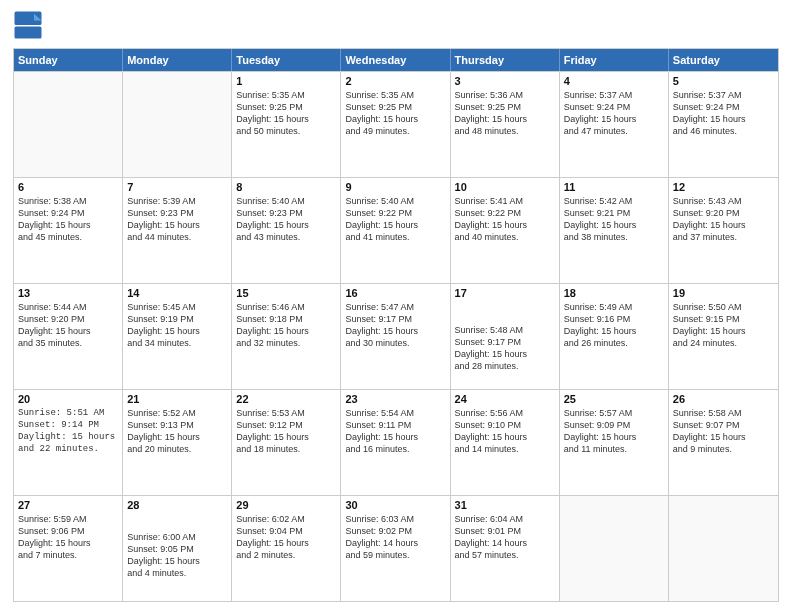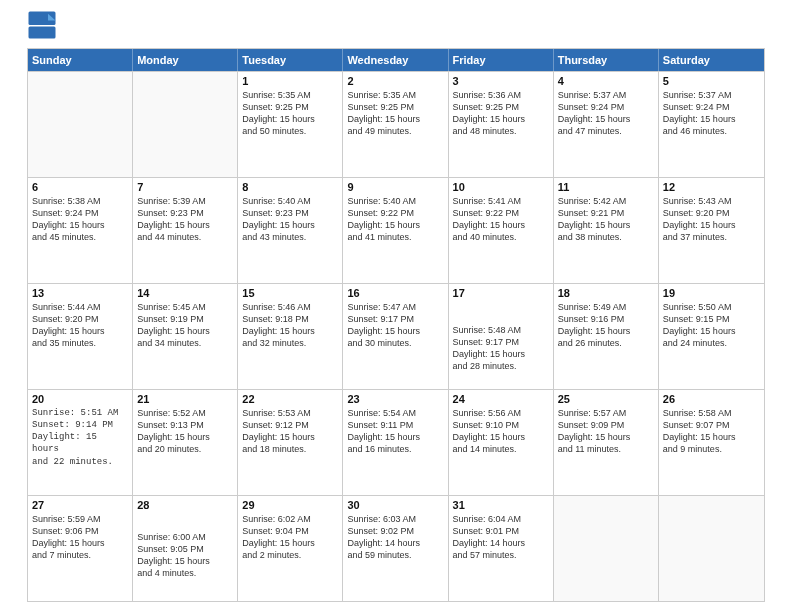--- a/index.html
+++ b/index.html
@@ -6,21 +6,21 @@
     body {
       font-family: Arial, sans-serif;
       background: #fff;
       width: 792px;
       height: 612px;
       overflow: hidden;
     }
     .container {
       width: 792px;
       height: 612px;
-      padding: 10px 27px;
+      padding: 10px 13px;
       display: flex;
       flex-direction: column;
     }
     .header {
       display: flex;
       justify-content: space-between;
       align-items: flex-start;
       margin-bottom: 8px;
     }
     .logo {
@@ -126,22 +126,22 @@
       <div class="location"></div>
     </div>
   </div>
 
   <div class="calendar">
     <div class="cal-header" id="cal-header">
         <div class="cal-header-cell">Sunday</div>
         <div class="cal-header-cell">Monday</div>
         <div class="cal-header-cell">Tuesday</div>
         <div class="cal-header-cell">Wednesday</div>
+        <div class="cal-header-cell">Thursday</div>
         <div class="cal-header-cell">Friday</div>
-        <div class="cal-header-cell">Thursday</div>
         <div class="cal-header-cell">Saturday</div>
       </div>
     <div class="cal-body" id="cal-body">
         <div class="cal-row">
           <div class="cal-cell empty"></div>
           <div class="cal-cell empty"></div>
           <div class="cal-cell">
             <span class="day-num">1</span>
             <div class="info" style="white-space: pre-line;">Sunrise: 5:35 AM
 Sunset: 9:25 PM

